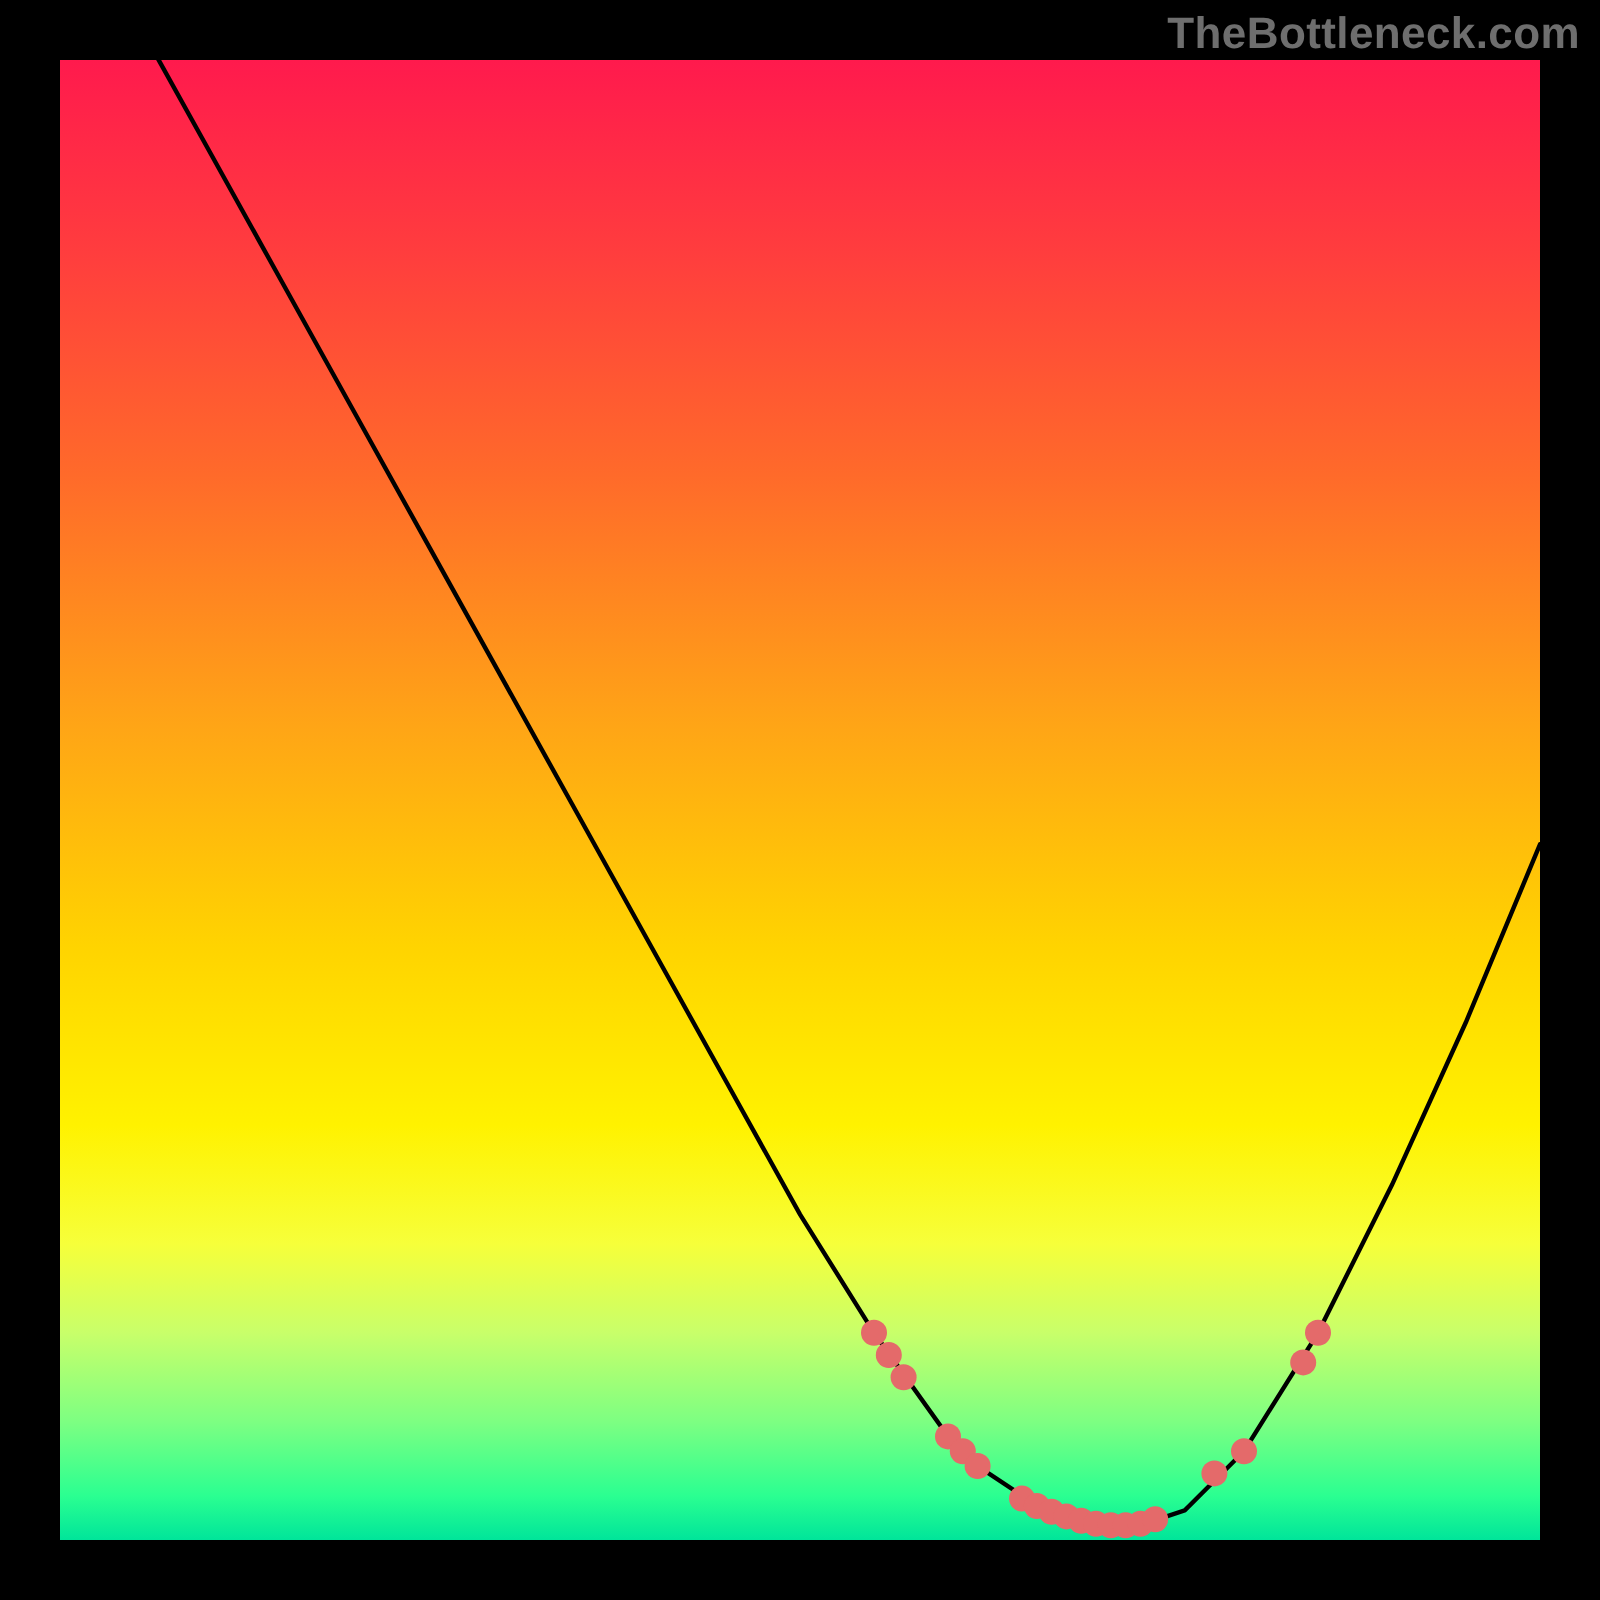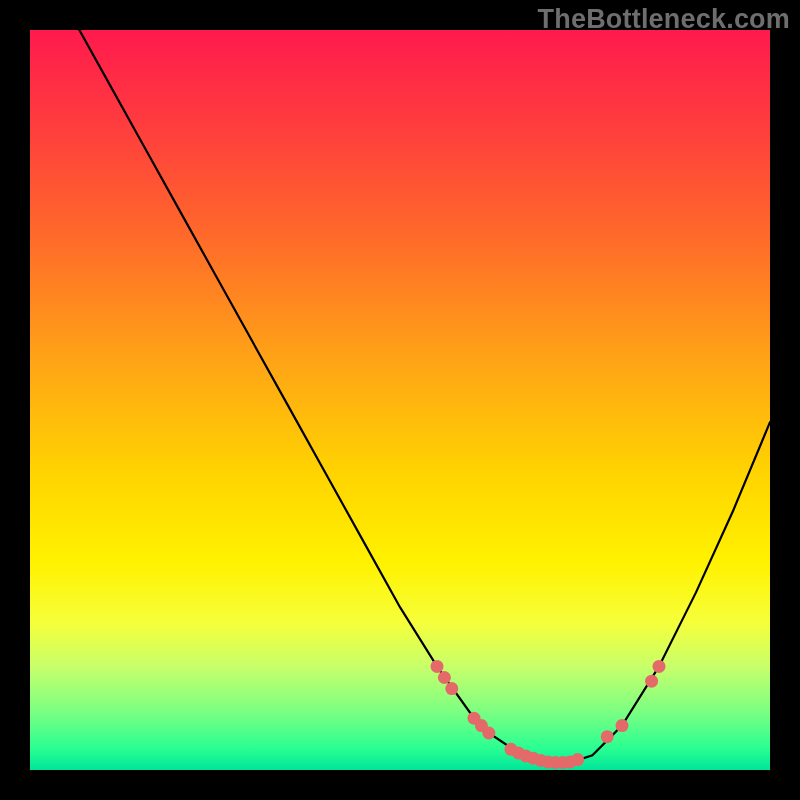--- a/index.html
+++ b/index.html
@@ -27,21 +27,21 @@
       #c8ff6a 86%,
       #7dff82 92%,
       #2bff91 97%,
       #00e59a 100%);
   }
   .watermark {
     position: absolute;
     top: 4px;
     right: 10px;
     font-family: Arial, Helvetica, sans-serif;
-    font-size: 27px;
+    font-size: 22px;
     font-weight: 600;
     color: #6e6e6e;
     letter-spacing: 0.2px;
   }
   svg.curve {
     position: absolute;
     left: 0; top: 0;
     width: 740px; height: 740px;
     overflow: visible;
   }

